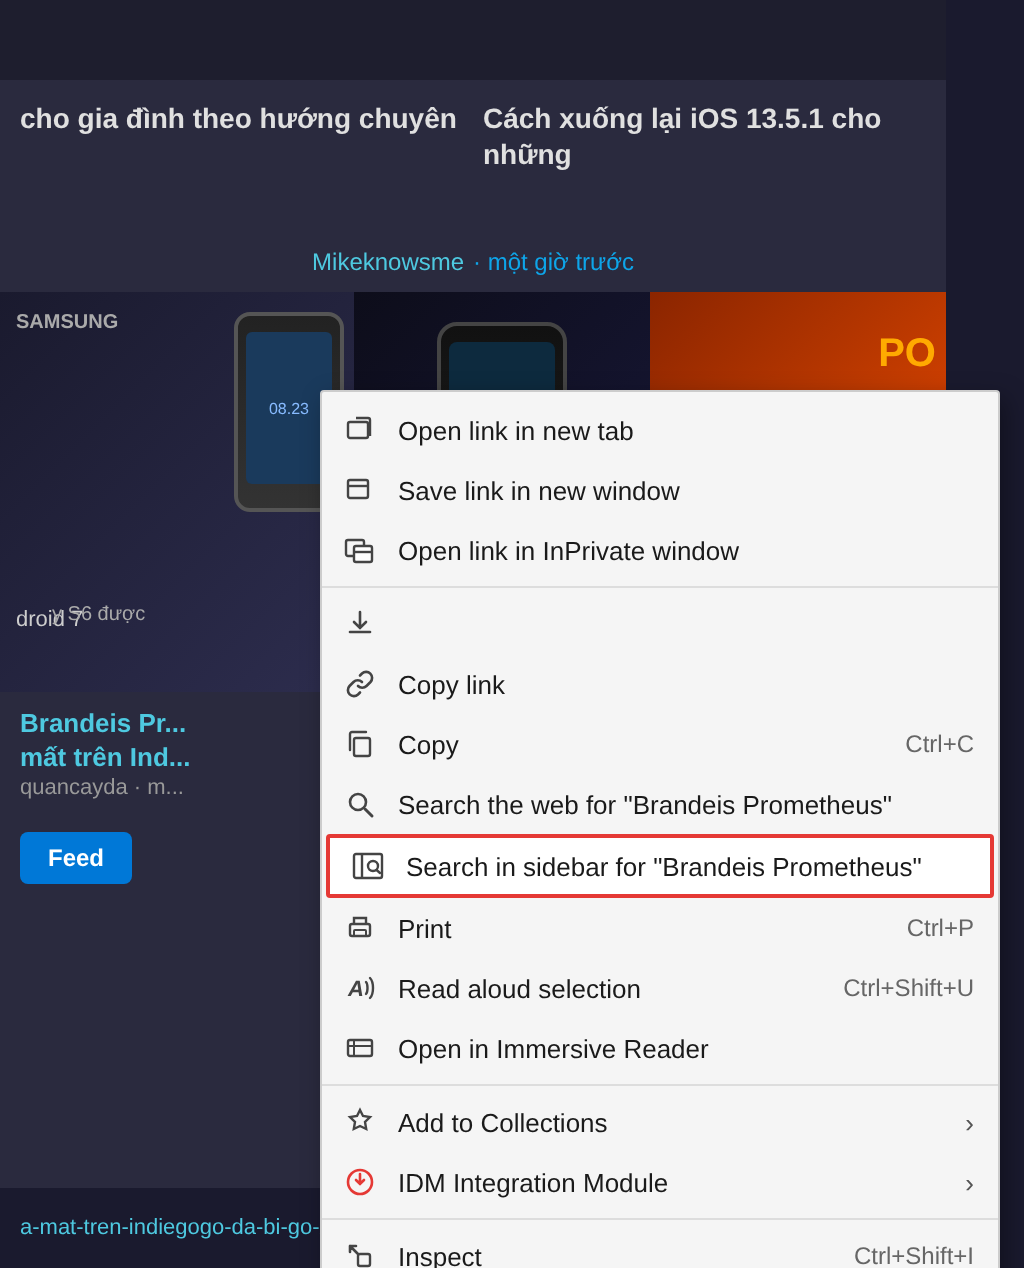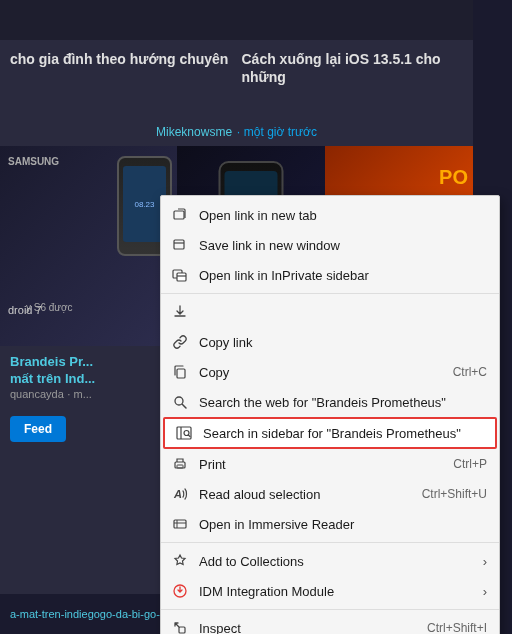--- a/index.html
+++ b/index.html
@@ -297,21 +297,21 @@
       <span class="menu-label">Save link in new window</span>
     </div>
     <div class="menu-item">
       <div class="menu-icon">
         <svg width="16" height="16" viewBox="0 0 16 16" fill="none">
           <rect x="1" y="3" width="9" height="8" rx="1" stroke="#444" stroke-width="1.2" fill="none"></rect>
           <rect x="5" y="6" width="9" height="8" rx="1" stroke="#444" stroke-width="1.2" fill="white"></rect>
           <line x1="5" y1="9" x2="14" y2="9" stroke="#444" stroke-width="1.2"></line>
         </svg>
       </div>
-      <span class="menu-label">Open link in InPrivate sidebar</span>
+      <span class="menu-label">Open link in InPrivate window</span>
     </div>
     <div class="menu-separator"></div>
     <div class="menu-item">
       <div class="menu-icon">
         <svg width="16" height="16" viewBox="0 0 16 16" fill="none">
           <path d="M8 2v8M5 7l3 3 3-3" stroke="#444" stroke-width="1.3" stroke-linecap="round"></path>
           <path d="M3 12h10" stroke="#444" stroke-width="1.3" stroke-linecap="round"></path>
         </svg>
       </div>
     </div>

